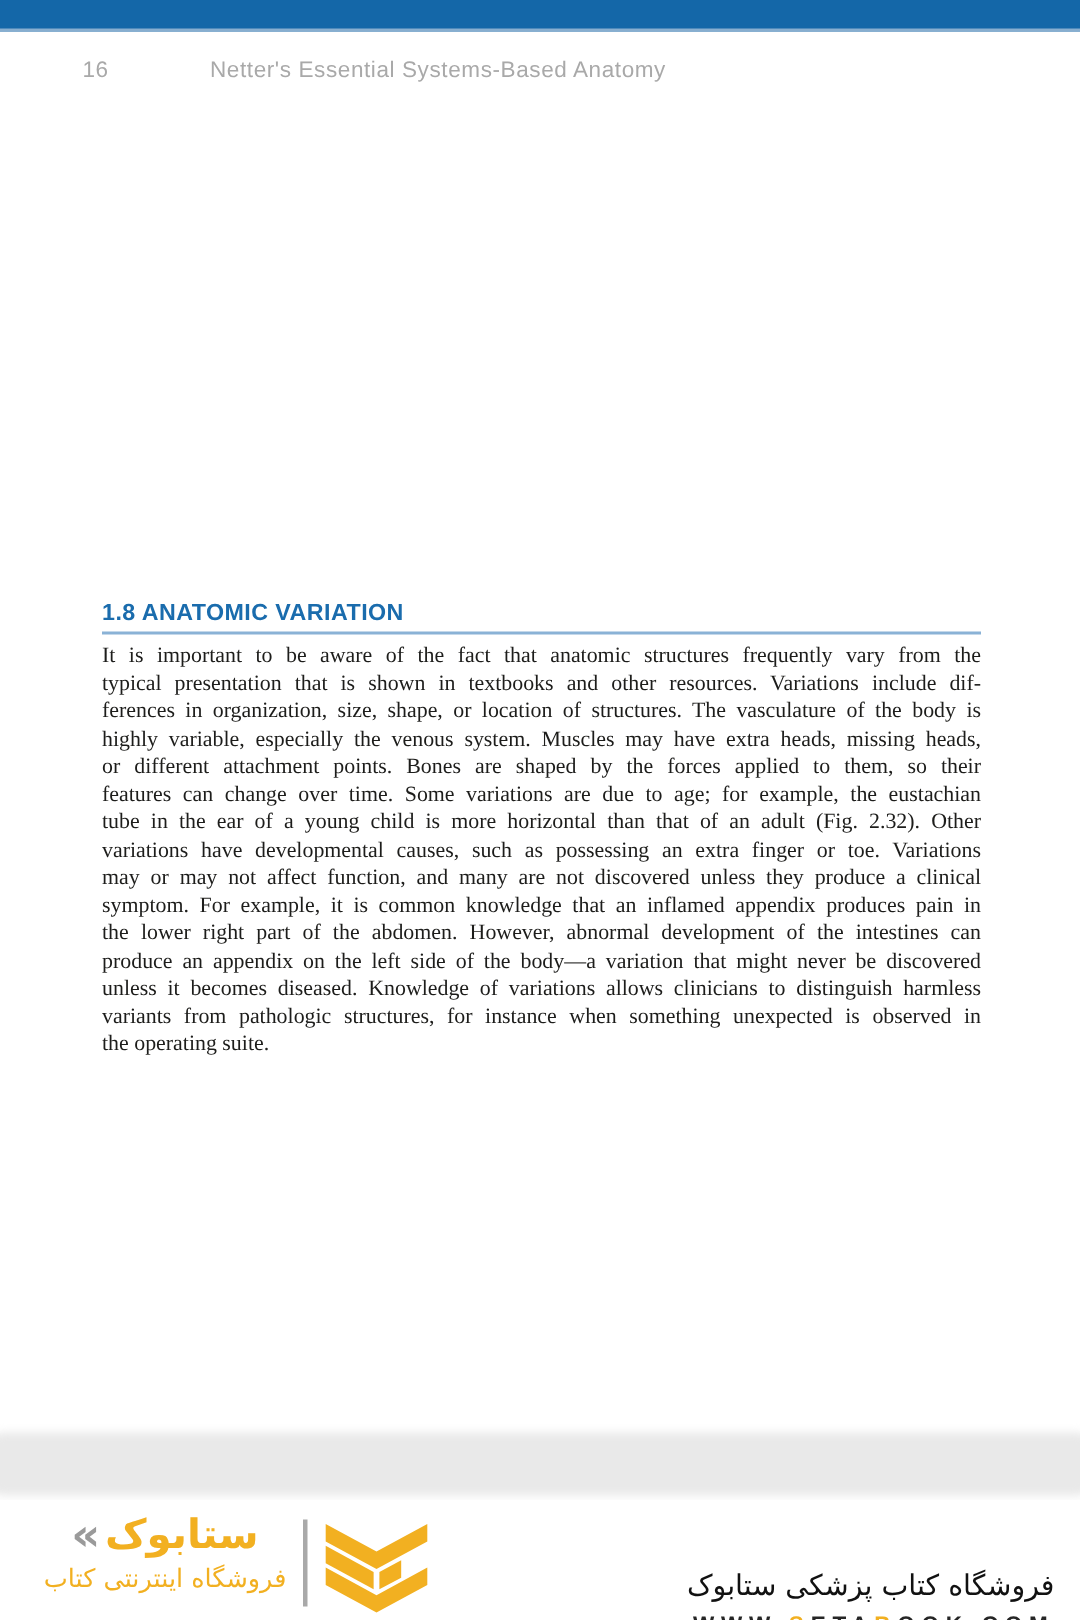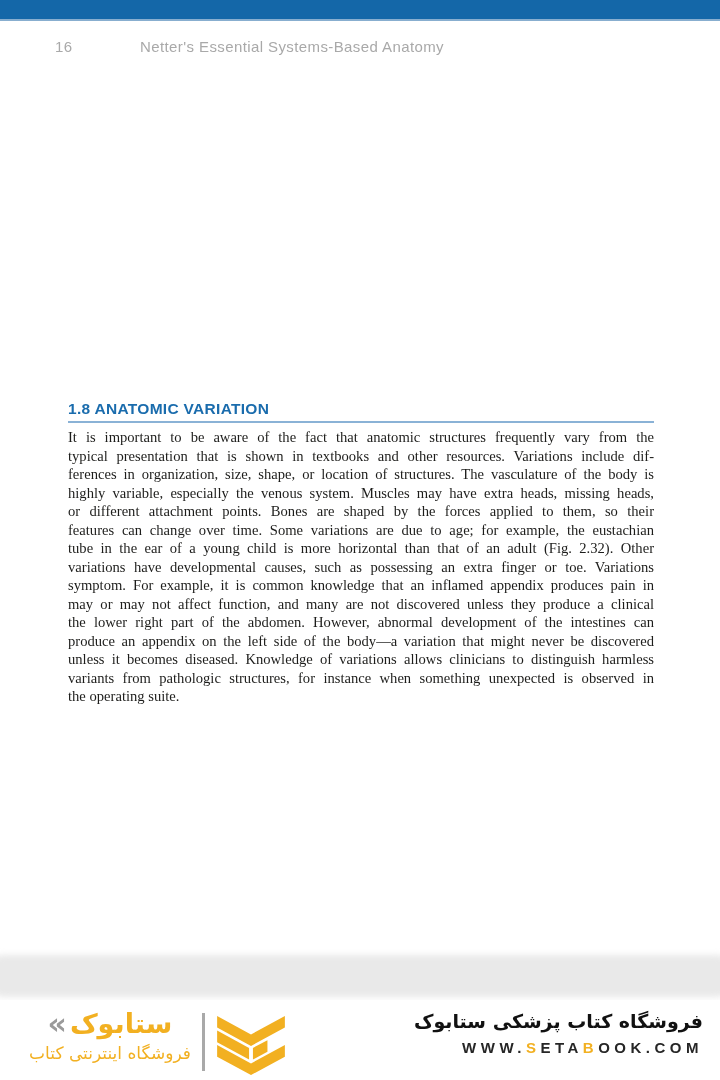--- a/index.html
+++ b/index.html
@@ -95,22 +95,22 @@
     position: absolute; left: 202px; top: 13px; width: 3px; height: 58px;
     background: var(--color-logo_gray, #9a9a9a); opacity: 0.85;
   }
   .logo-emblem { position: absolute; left: 216px; top: 16px; width: 70px; height: 60px; }
   .logo-emblem svg { display: block; width: 70px; height: 60px; }
   .logo-emblem polygon { fill: var(--color-accent_yellow, #f2b021); }
 
   .footer-right { position: absolute; right: 17px; top: 8px; text-align: right; }
   .store-name {
     font-family: "DejaVu Sans", sans-serif;
-    font-size: 19px; font-weight: bold; direction: rtl;
-    color: #111111; line-height: 26px;
+    font-size: 19px; font-weight: normal; direction: rtl;
+    color: #111111; line-height: 26px; margin-top: 36px;
   }
   .site-url {
     margin-top: 5px;
     font-family: "Liberation Sans", sans-serif;
     font-size: 15px; font-weight: bold; letter-spacing: 0.30em;
     color: var(--color-footer_dark, #262626);
     white-space: nowrap;
   }
   .u-dark { color: var(--color-footer_dark, #262626); }
   .u-accent { color: var(--color-accent_yellow, #f2b021); }
@@ -132,22 +132,22 @@
     <div class="heading-rule"></div>
     <div class="paragraph">
       <div class="pline">It is important to be aware of the fact that anatomic structures frequently vary from the</div>
       <div class="pline">typical presentation that is shown in textbooks and other resources. Variations include dif-</div>
       <div class="pline">ferences in organization, size, shape, or location of structures. The vasculature of the body is</div>
       <div class="pline">highly variable, especially the venous system. Muscles may have extra heads, missing heads,</div>
       <div class="pline">or different attachment points. Bones are shaped by the forces applied to them, so their</div>
       <div class="pline">features can change over time. Some variations are due to age; for example, the eustachian</div>
       <div class="pline">tube in the ear of a young child is more horizontal than that of an adult (Fig. 2.32). Other</div>
       <div class="pline">variations have developmental causes, such as possessing an extra finger or toe. Variations</div>
+      <div class="pline">may or may not affect function, and many are not discovered unless they produce a clinical</div>
       <div class="pline">symptom. For example, it is common knowledge that an inflamed appendix produces pain in</div>
-      <div class="pline">may or may not affect function, and many are not discovered unless they produce a clinical</div>
       <div class="pline">the lower right part of the abdomen. However, abnormal development of the intestines can</div>
       <div class="pline">produce an appendix on the left side of the body—a variation that might never be discovered</div>
       <div class="pline">unless it becomes diseased. Knowledge of variations allows clinicians to distinguish harmless</div>
       <div class="pline">variants from pathologic structures, for instance when something unexpected is observed in</div>
       <div class="pline last">the operating suite.</div>
     </div>
   </div>
 
   <div class="page-bottom-shade"></div>
 

